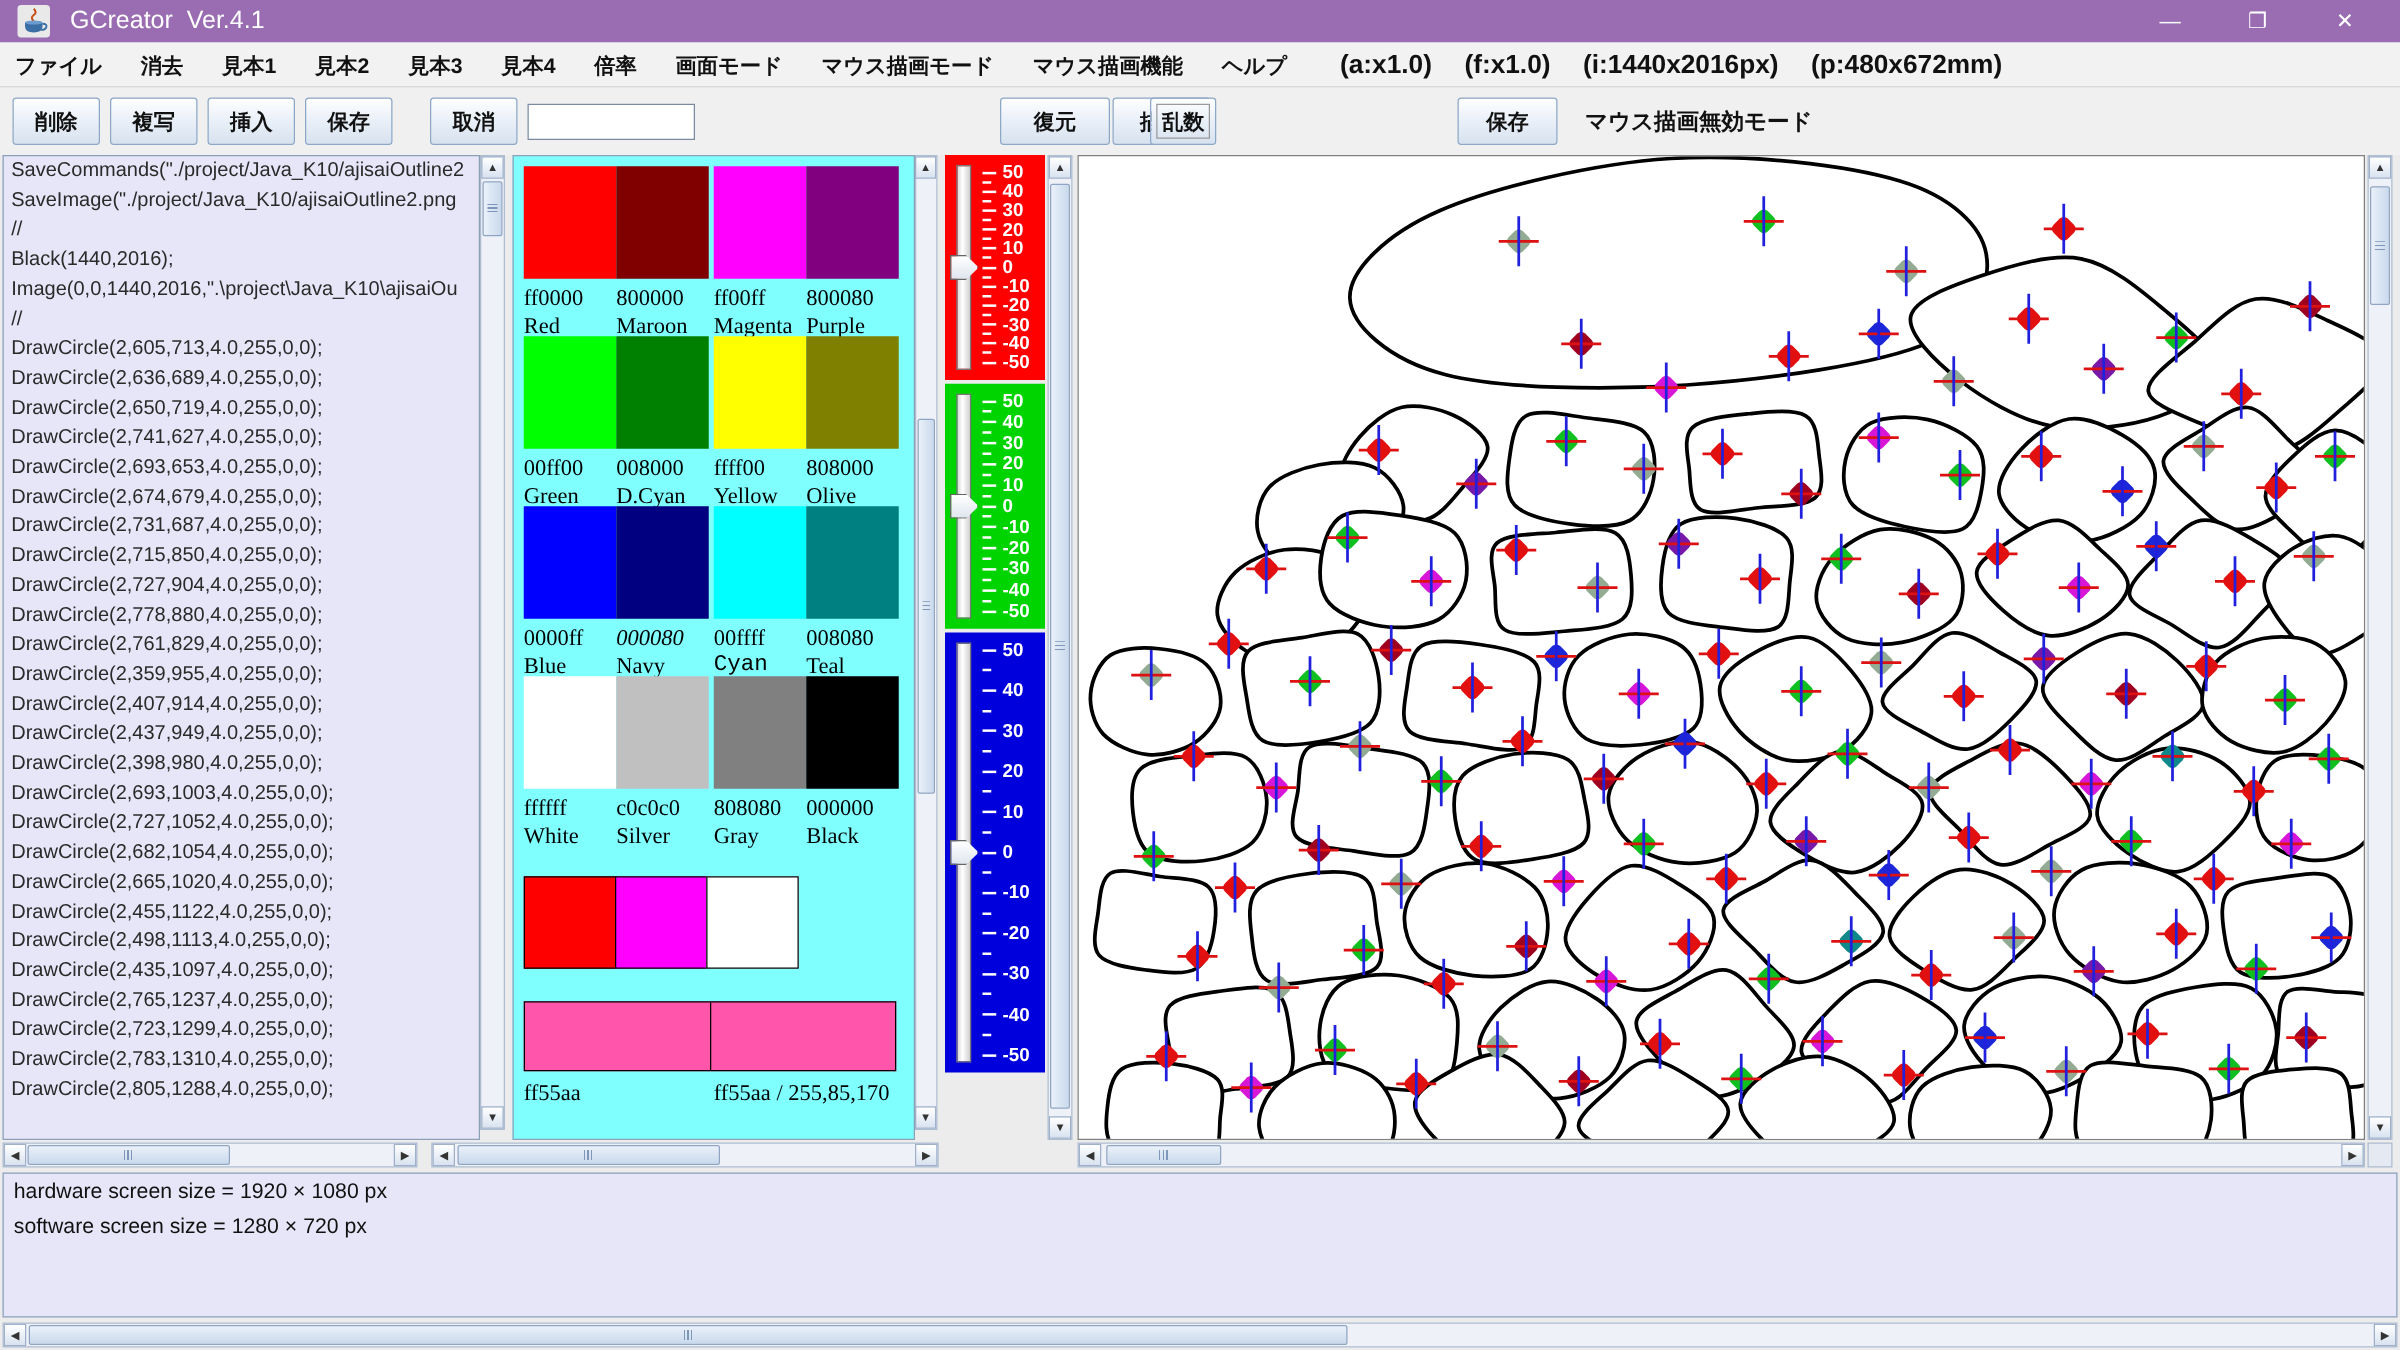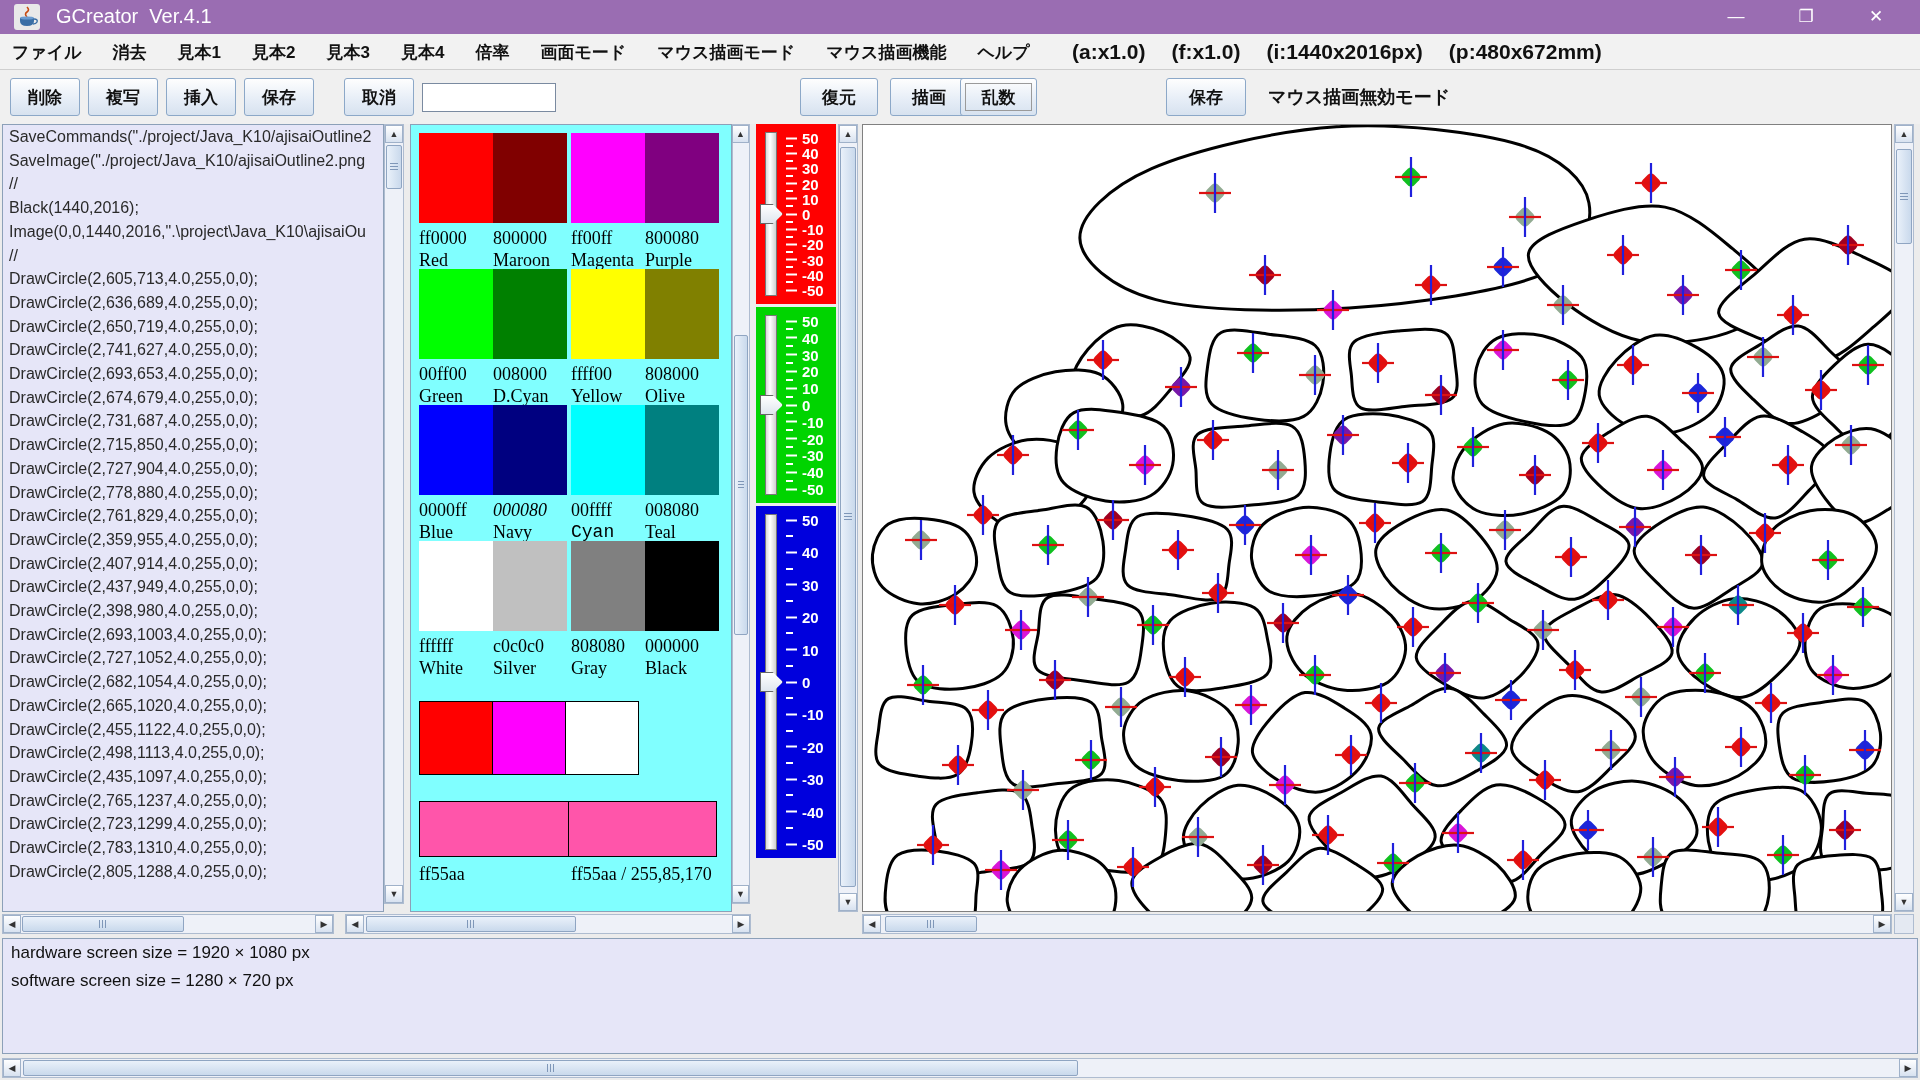--- a/index.html
+++ b/index.html
@@ -113,23 +113,23 @@
   </div>
 
   <div id="toolbar">
     <input id="tb-input" type="text" value="" style="">
     <div id="mode-label">マウス描画無効モード</div>
   <div class="btn" style="left: 10px; width: 70px;">削除</div>
       <div class="btn" style="left: 88px; width: 70px;">複写</div>
       <div class="btn" style="left: 166px; width: 70px;">挿入</div>
       <div class="btn" style="left: 244px; width: 70px;">保存</div>
       <div class="btn" style="left: 344px; width: 70px;">取消</div>
-      <div class="btn" style="left: 800px; width: 78px;">復元</div>
+      <div class="btn" style="left: 800px; width: 88px;">復元</div>
       <div class="btn" style="left: 890px; width: 78px;">描画</div>
-      <div class="btn focused" style="left: 960px; width: 77px;">乱数</div>
+      <div class="btn focused" style="left: 920px; width: 53px;">乱数</div>
       <div class="btn" style="left: 1070px; width: 80px; margin-top: 48px;">切取</div>
       <div class="btn" style="left: 1166px; width: 80px;">保存</div>
     </div>
 
   <div id="code-panel" class="pane" style="background: rgb(230, 230, 248);">
       <div class="code-line">SaveCommands("./project/Java_K10/ajisaiOutline2</div>
       <div class="code-line">SaveImage("./project/Java_K10/ajisaiOutline2.png</div>
       <div class="code-line">//</div>
       <div class="code-line">Black(1440,2016);</div>
       <div class="code-line">Image(0,0,1440,2016,".\project\Java_K10\ajisaiOu</div>

